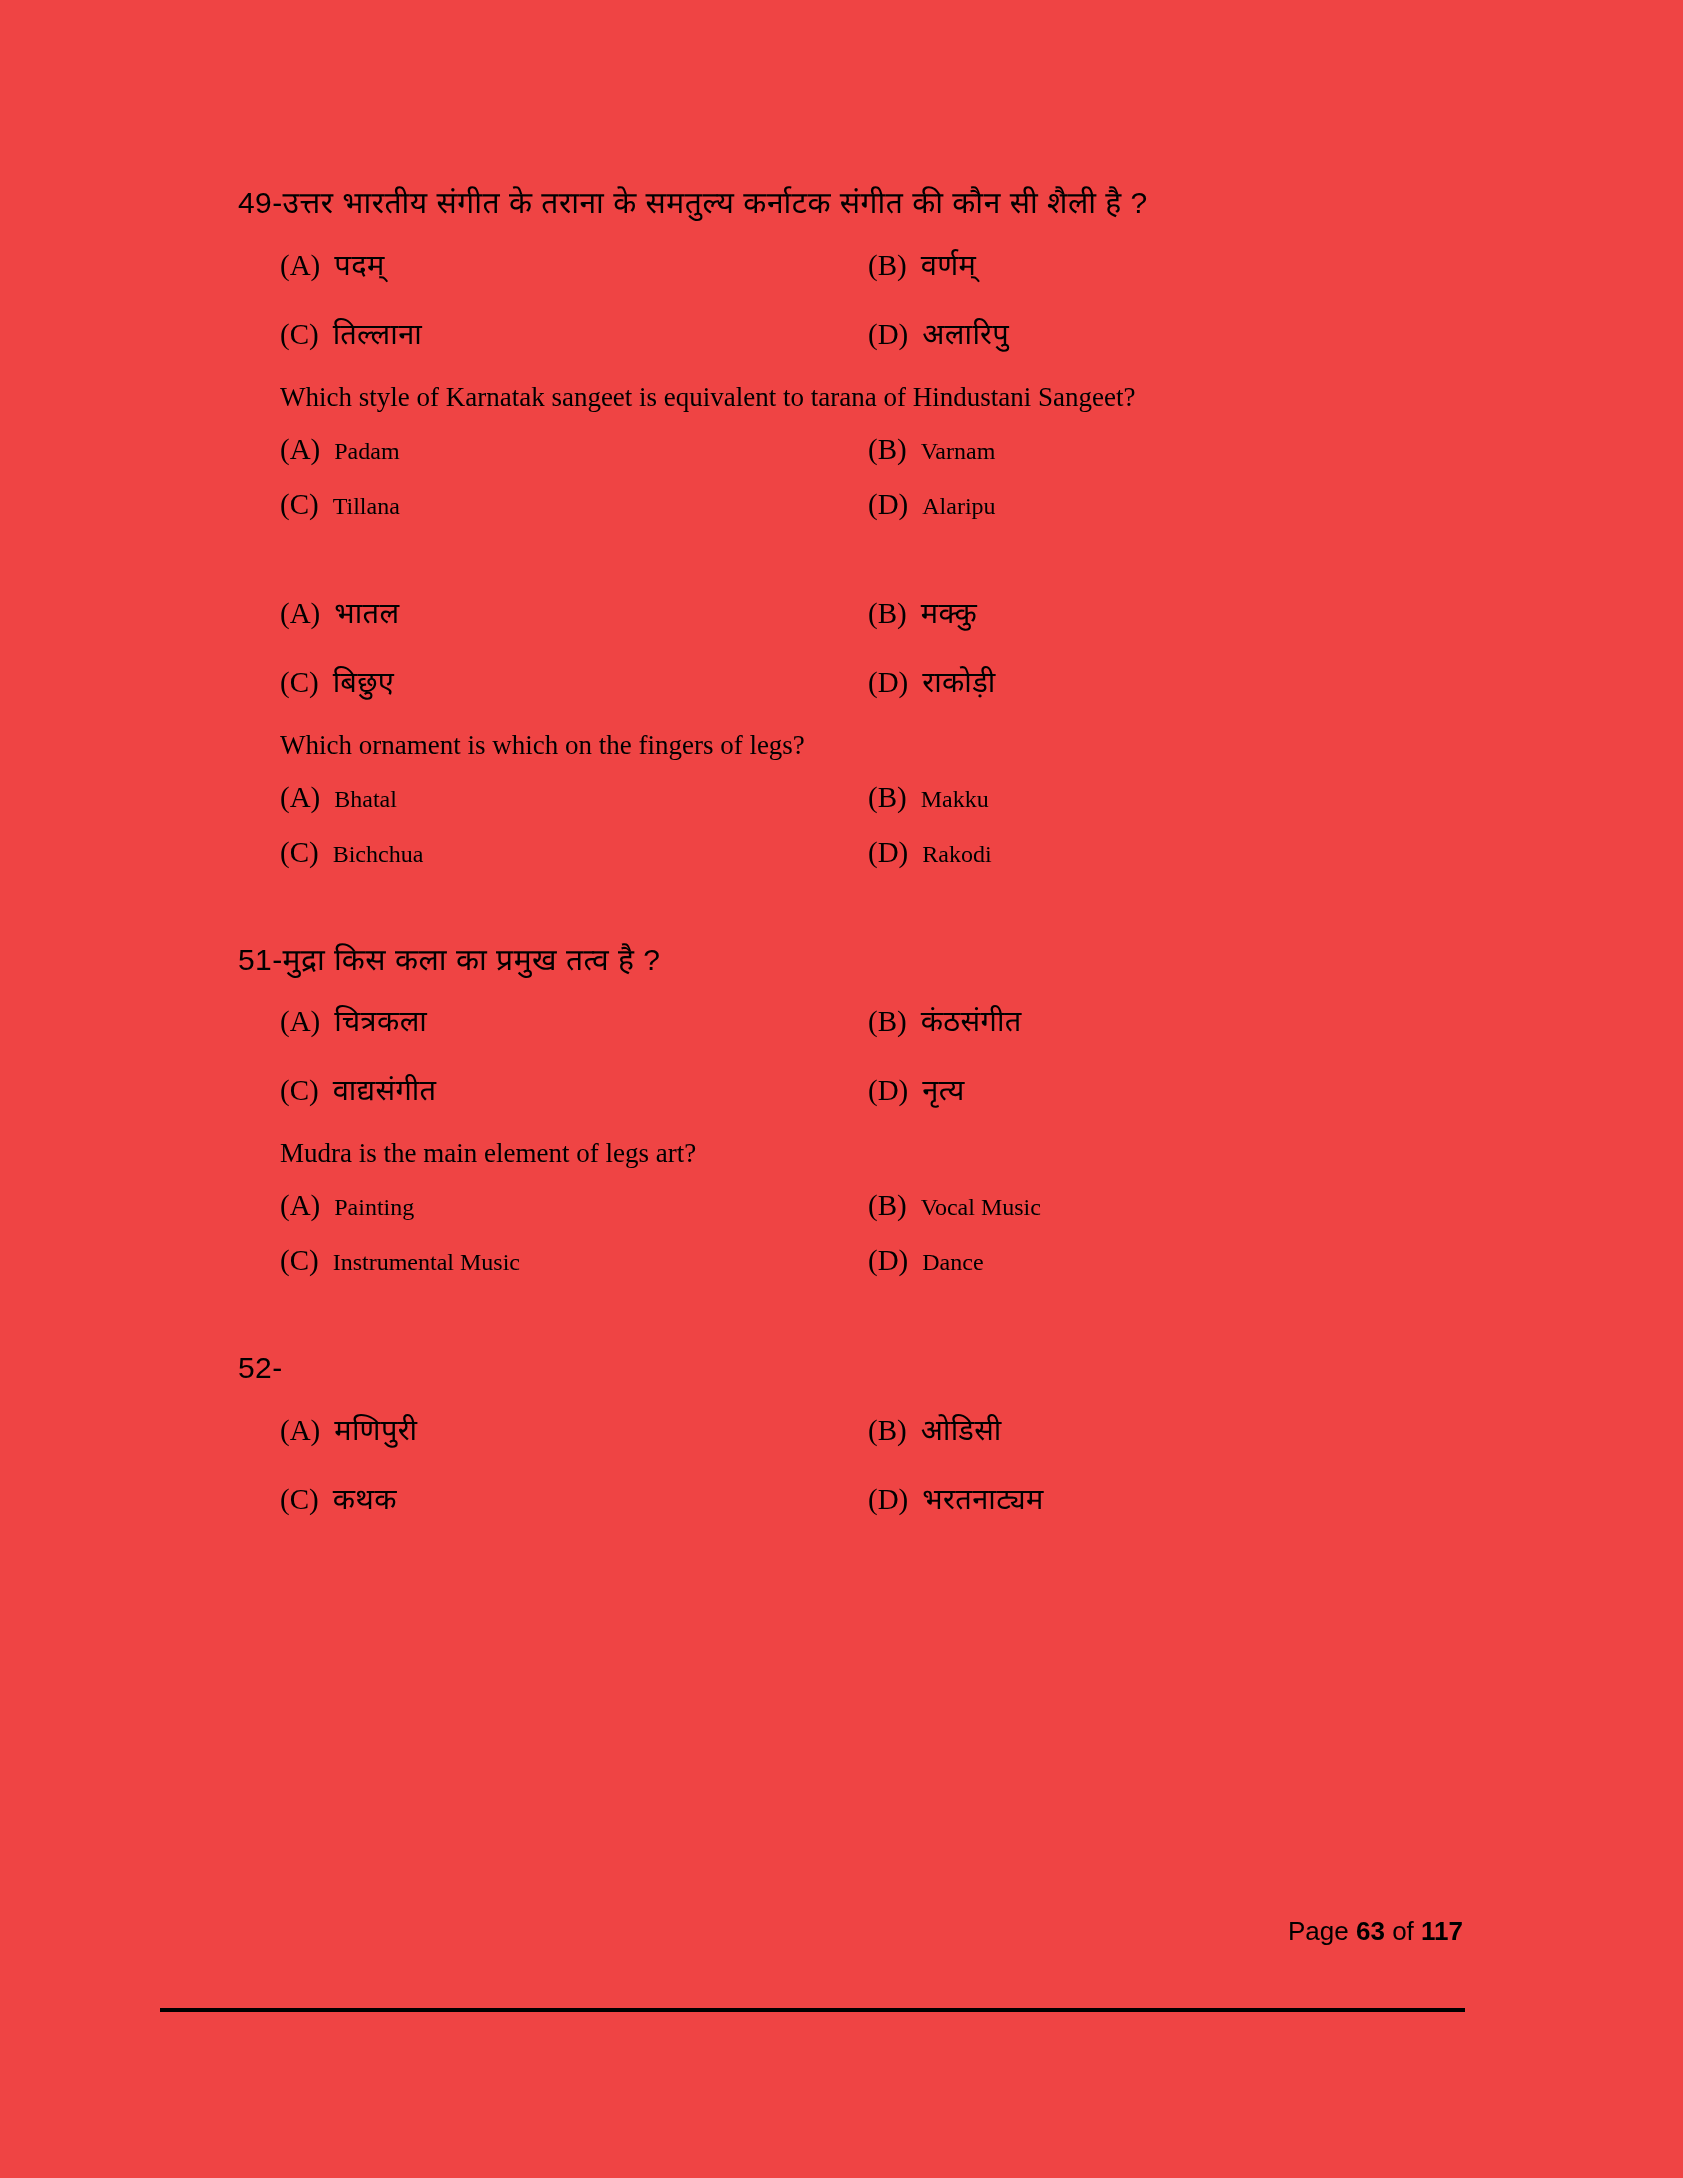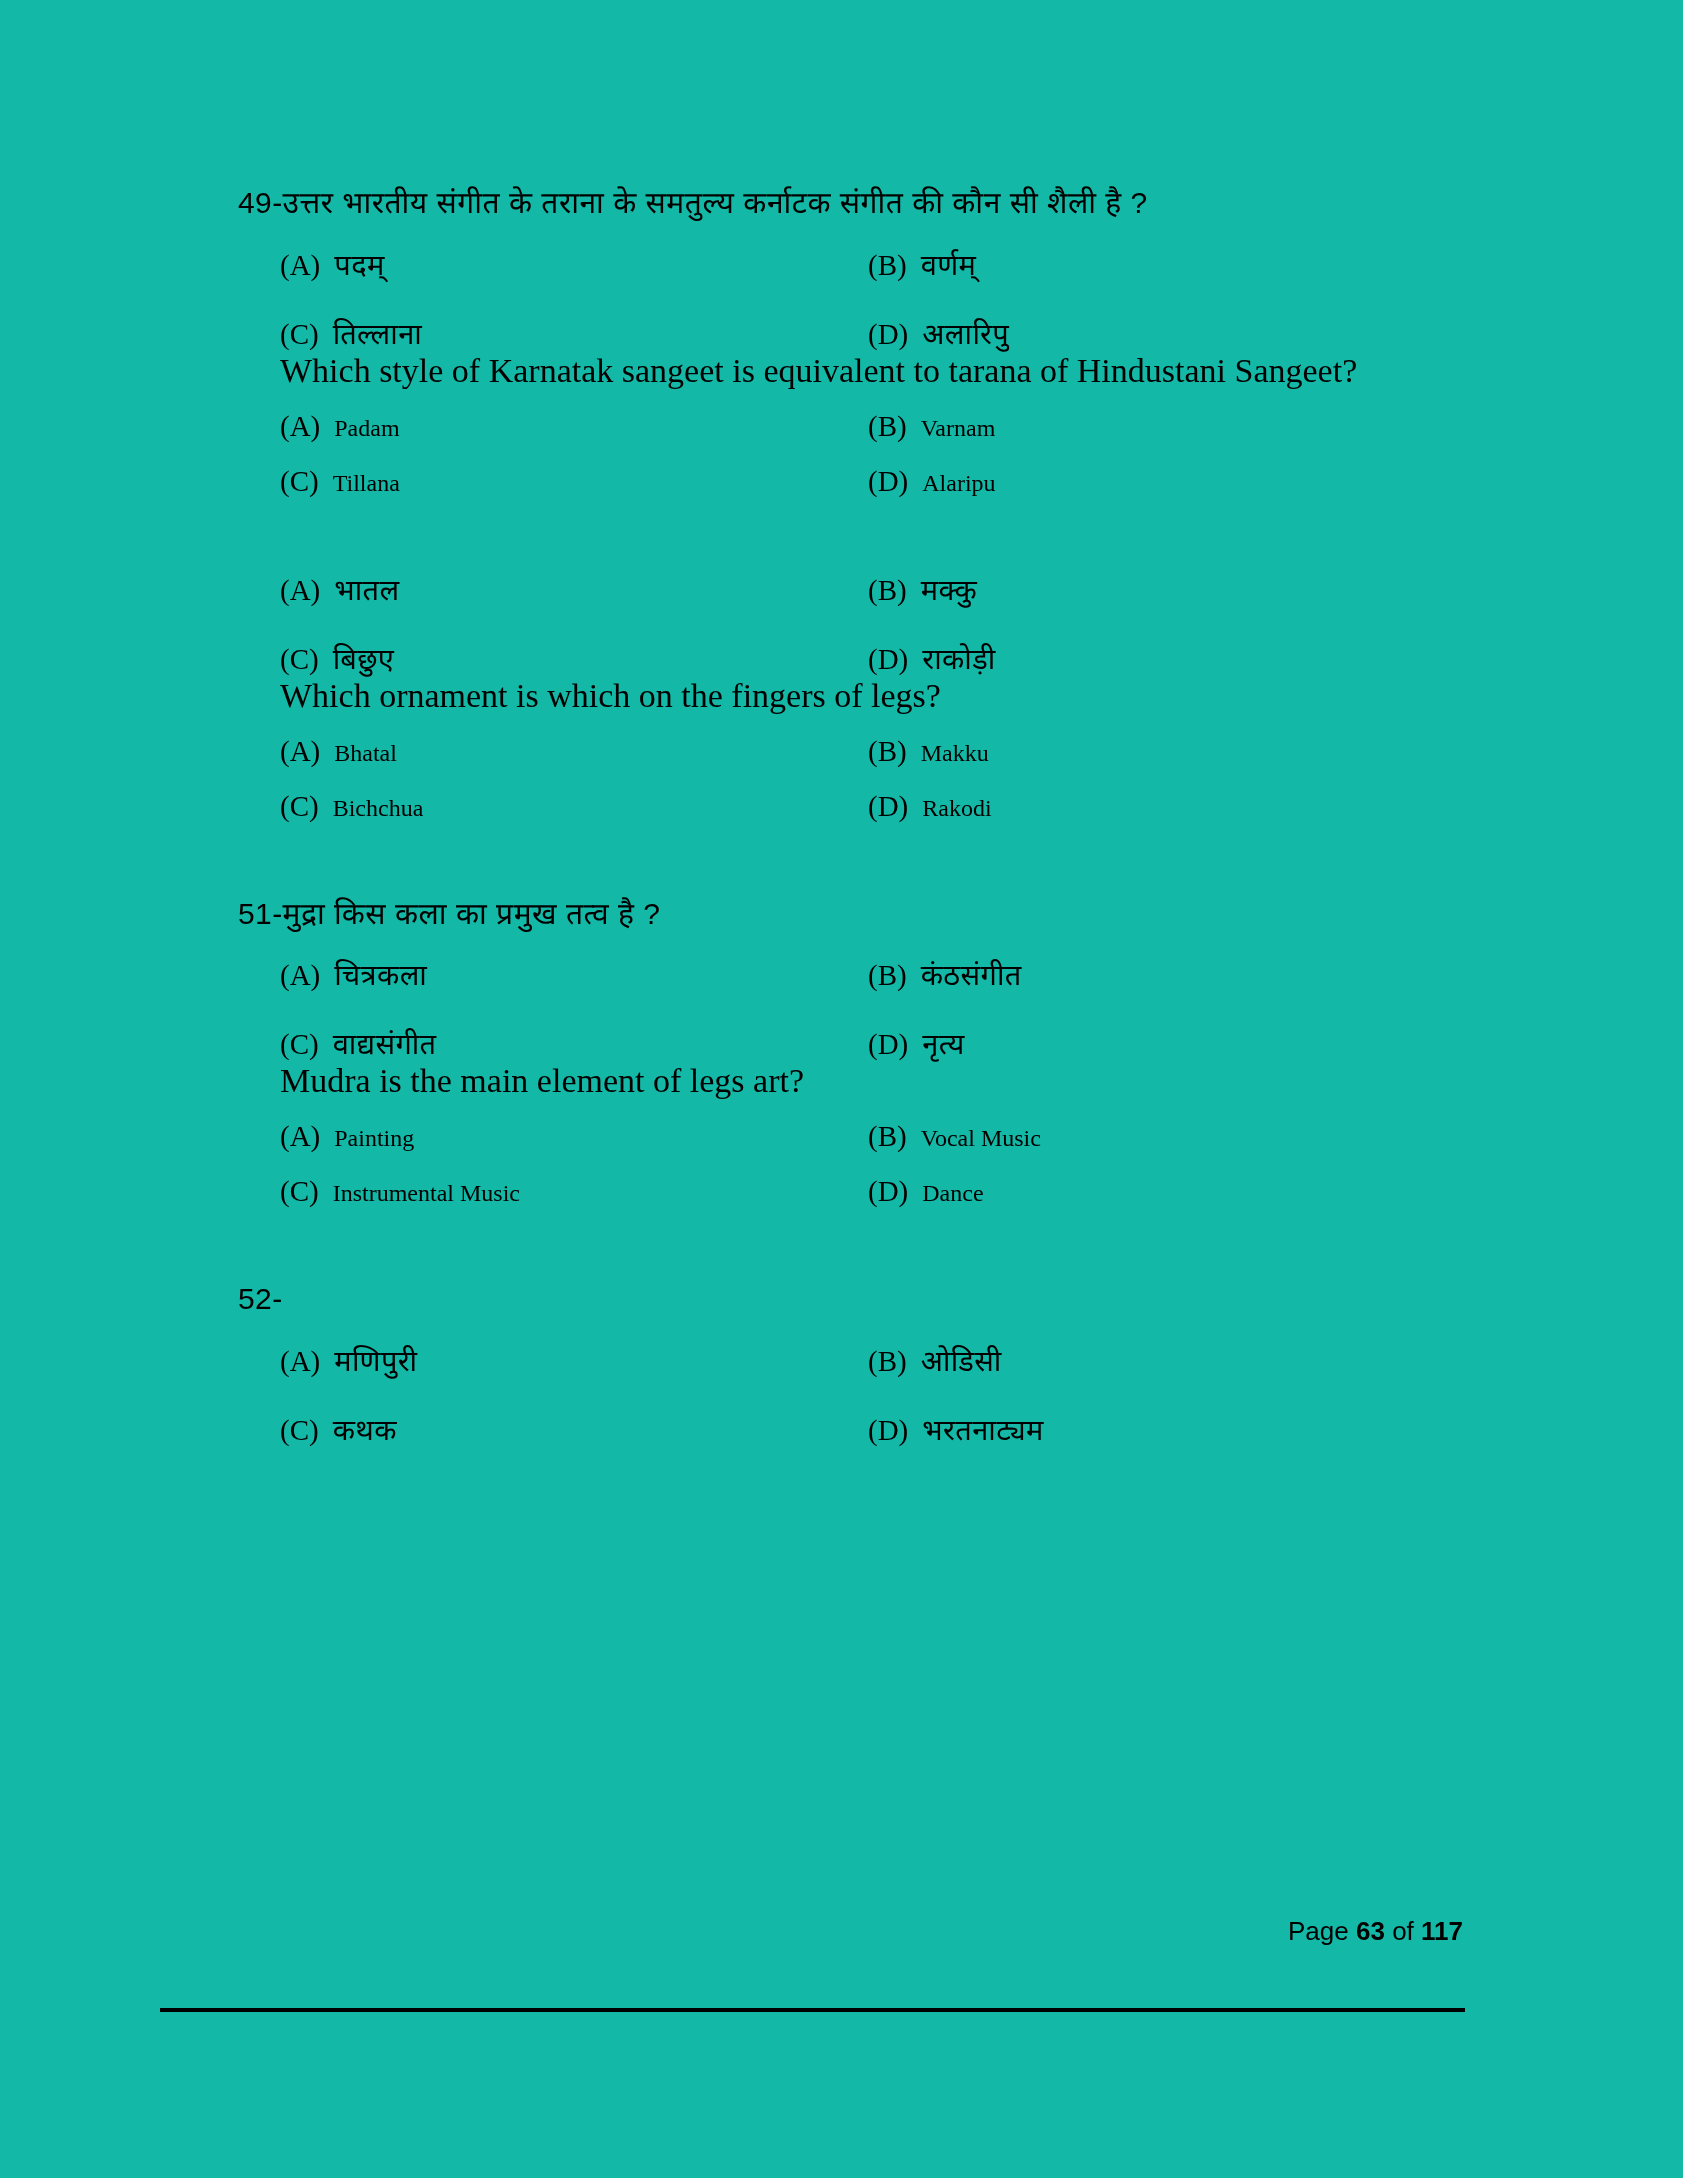--- a/index.html
+++ b/index.html
@@ -13,21 +13,21 @@
     position: relative;
     font-family: "Liberation Serif", "DejaVu Serif", serif;
     color: #000000;
     overflow: hidden;
   }
   .page {
     position: absolute;
     left: 0; top: 0;
     width: 1683px;
     height: 2178px;
-    background: #14b8a6;
+    background: #ef4444;
   }
   .content {
     position: absolute;
     left: 238px;
     top: 183px;
     width: 1218px;
   }
   
   .qblock {
     margin-bottom: 71px;
@@ -46,22 +46,23 @@
     font-size: 30px;
     white-space: pre;
   }
   .qtext-hi {
     font-family: "Liberation Sans", "DejaVu Sans", sans-serif;
     font-size: 30px;
     letter-spacing: 0.5px;
   }
   .qtext-en {
     font-family: "Liberation Serif", "DejaVu Serif", serif;
-    font-size: 34px;
+    font-size: 27px;
     margin-left: 42px;
+    margin-top: 30px;
     margin-bottom: 4px;
   }
   
   .opts {
     margin-left: 42px;
     margin-top: 20px;
   }
   .optrow {
     display: flex;
     margin-top: 24px;

